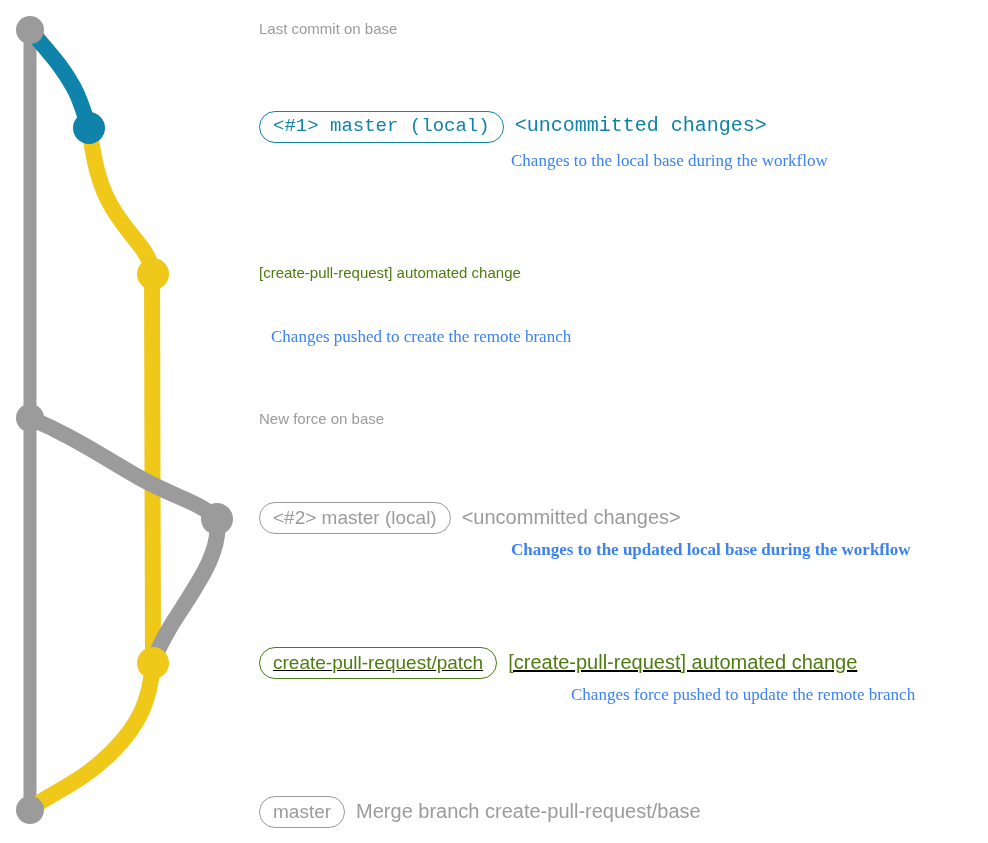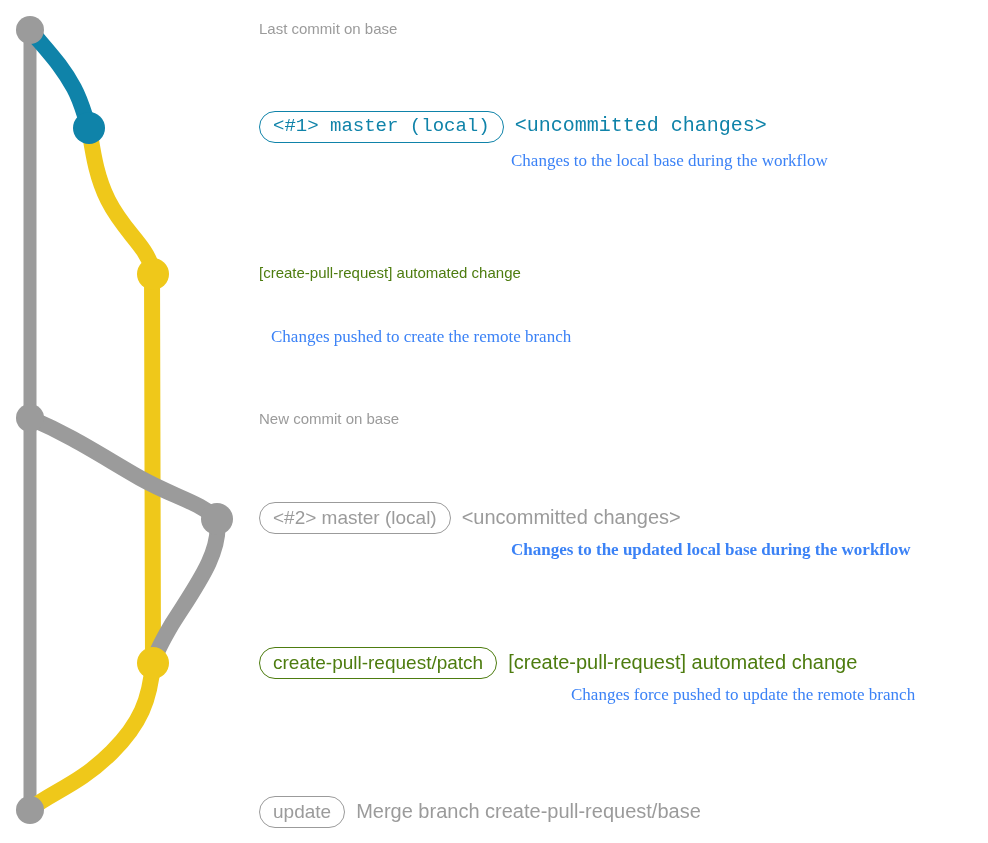--- a/index.html
+++ b/index.html
@@ -89,30 +89,30 @@
 
 <div class="row" style="left:259px; top:111px;font-family:Liberation Mono, monospace;">
   <span class="badge c-blue">&lt;#1&gt; master (local)</span>
   <span class="headline c-blue">&lt;uncommitted changes&gt;</span>
 </div>
 <div class="subtext" style="left:511px; top:152px;">Changes to the local base during the workflow</div>
 
 <div class="plain-title c-yellow" style="left:259px; top:265px;">[create-pull-request] automated change</div>
 <div class="subtext" style="left:271px; top:300px;margin-top:28px;">Changes pushed to create the remote branch</div>
 
-<div class="plain-title c-gray" style="left:259px; top:411px;">New commit on base</div>
+<div class="plain-title c-gray" style="left:259px; top:411px;">New force on base</div>
 
 <div class="row" style="left:259px; top:502px;text-align:center;">
   <span class="badge c-gray">&lt;#2&gt; master (local)</span>
   <span class="headline c-gray">&lt;uncommitted changes&gt;</span>
 </div>
 <div class="subtext" style="left:511px; top:541px;font-weight:bold;">Changes to the updated local base during the workflow</div>
 
-<div class="row" style="left:259px; top:647px;">
+<div class="row" style="left:259px; top:647px;text-decoration:underline;">
   <span class="badge c-yellow">create-pull-request/patch</span>
   <span class="headline c-yellow">[create-pull-request] automated change</span>
 </div>
 <div class="subtext" style="left:571px; top:686px;">Changes force pushed to update the remote branch</div>
 
 <div class="row" style="left:259px; top:796px;">
-  <span class="badge c-gray">update</span>
+  <span class="badge c-gray">master</span>
   <span class="headline c-gray">Merge branch create-pull-request/base</span>
 </div>
 
 </body></html>

